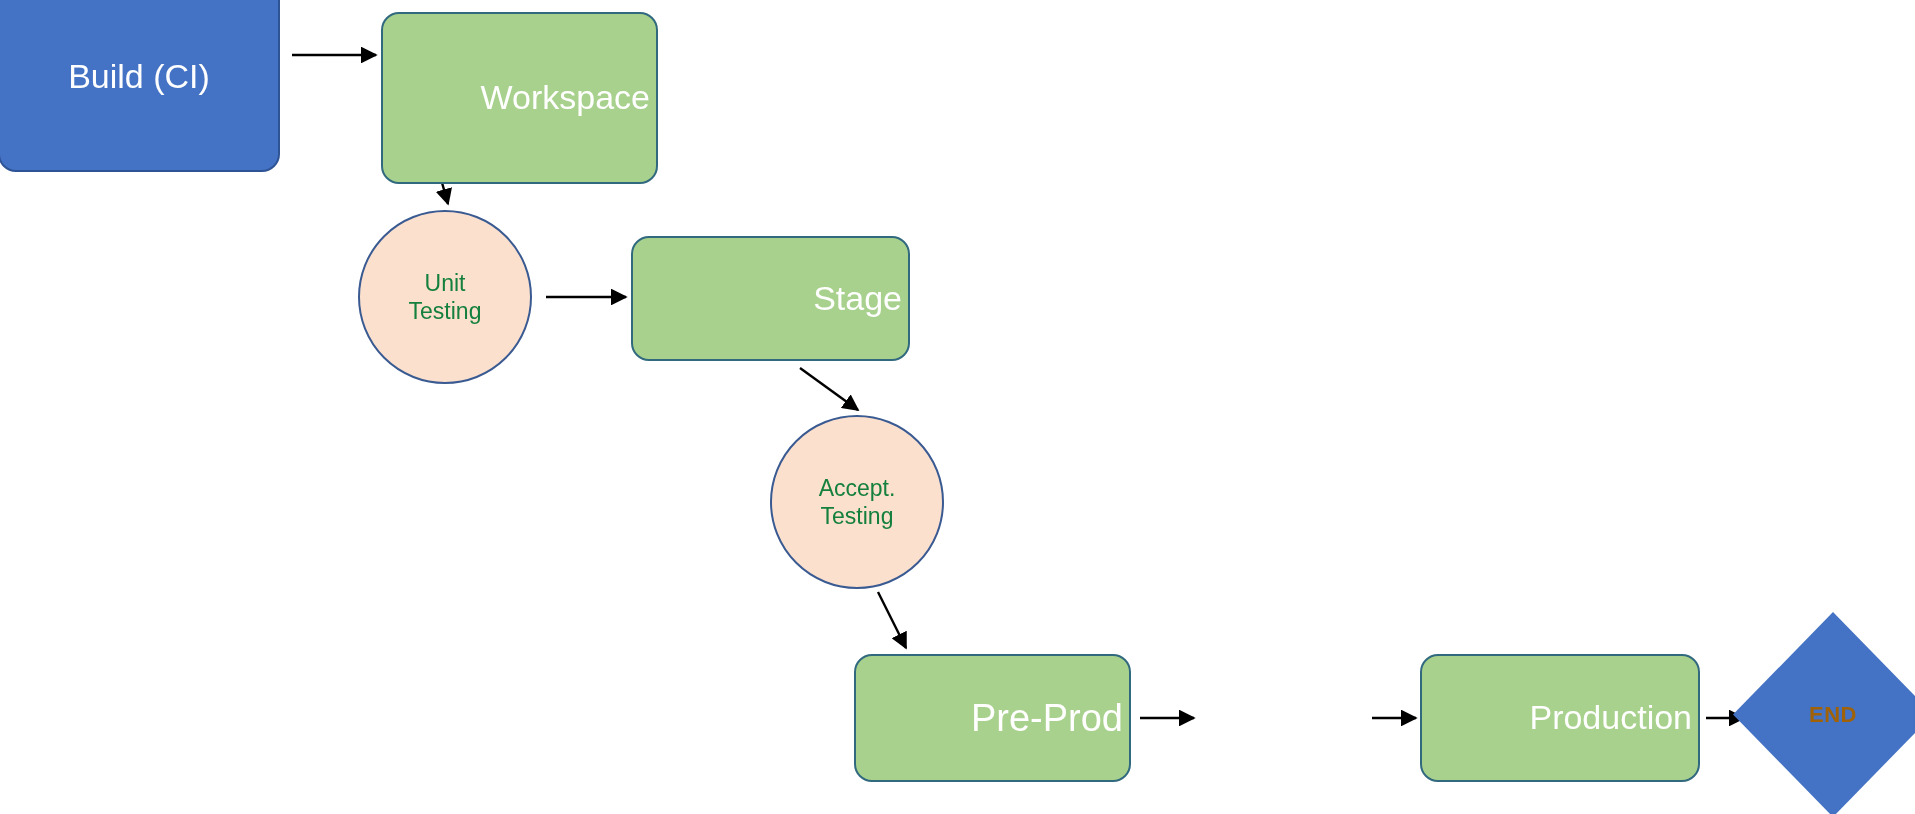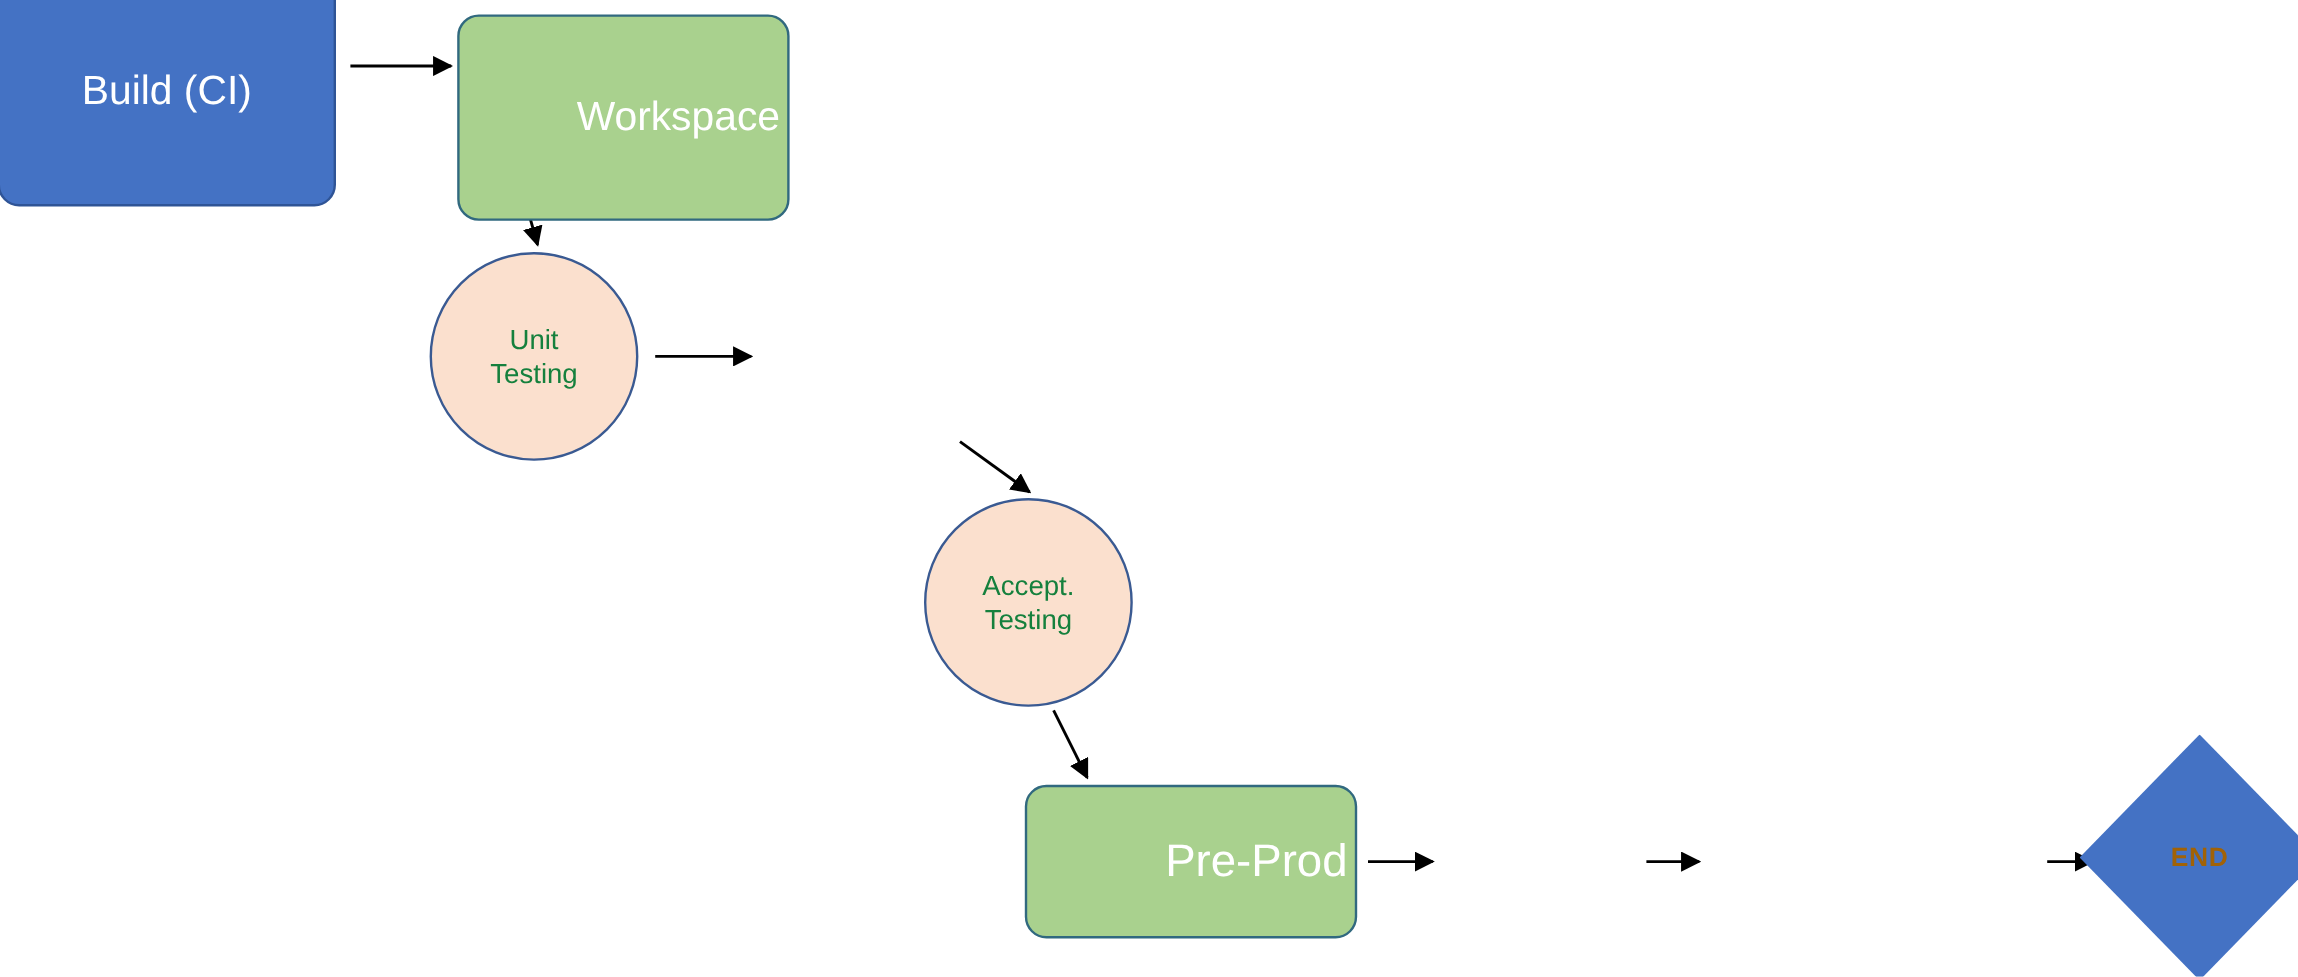--- a/index.html
+++ b/index.html
@@ -123,32 +123,38 @@
     <span class="lbl">Workspace</span>
   </div>
 
   <div class="node circle" style="left:358px; top:210px; width:174px; height:174px; font-size:23px;">
     <span class="lbl">
       <span>Unit</span><br>
       <span>Testing</span>
     </span>
   </div>
 
+  <div class="node box green" style="left:631px; top:236px; width:279px; height:125px; font-size:34px;">
+    <span class="lbl">Stage</span>
+  </div>
 
   <div class="node circle" style="left:770px; top:415px; width:174px; height:174px; font-size:23px;">
     <span class="lbl">
       <span>Accept.</span><br>
       <span>Testing</span>
     </span>
   </div>
 
   <div class="node box green" style="left:854px; top:654px; width:277px; height:128px; font-size:38px;">
     <span class="lbl">Pre-Prod</span>
   </div>
 
 
+  <div class="node box green" style="left:1420px; top:654px; width:280px; height:128px; font-size:34px;">
+    <span class="lbl">Production</span>
+  </div>
 
   <div class="diamond-wrap" style="left:1733px; top:612px; width:200px; height:205px;">
     <div class="diamond-shape"></div>
     <span class="diamond-label" style="font-size:22px;">END</span>
   </div>
 
 </div>
 
 </body></html>

